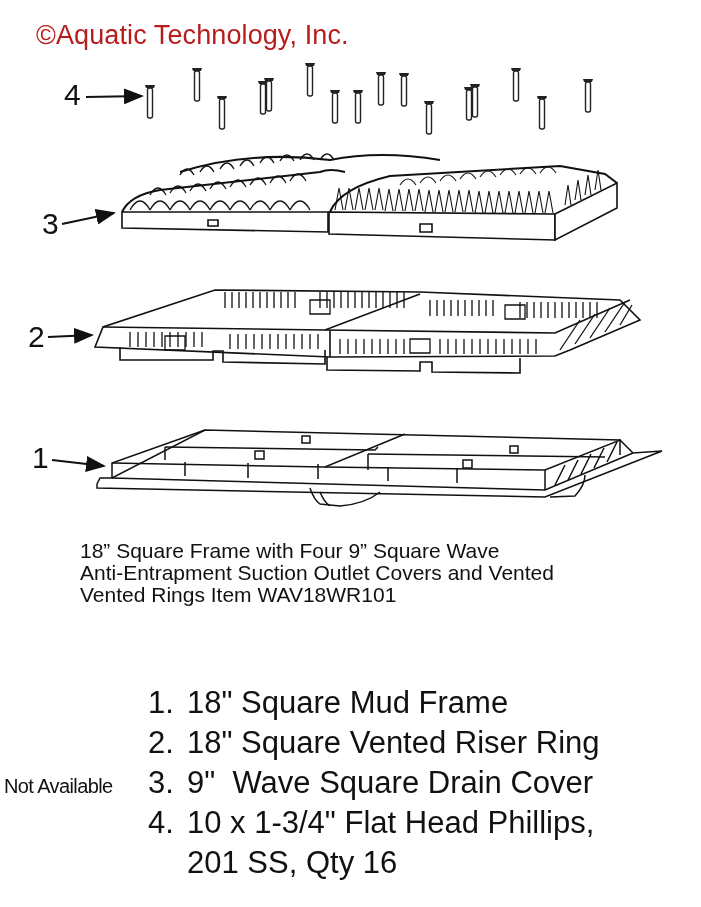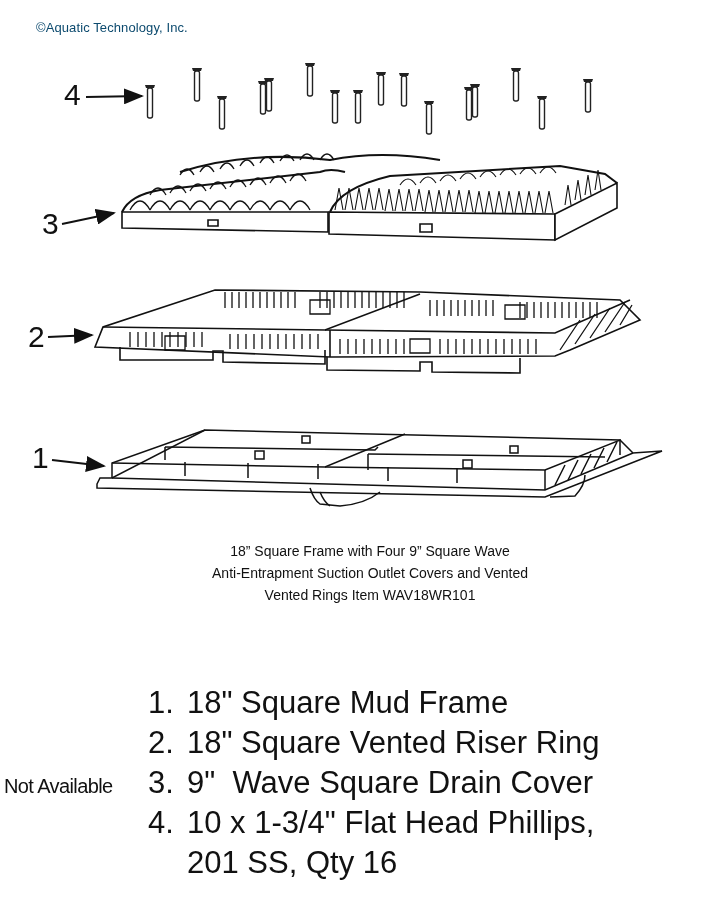--- a/index.html
+++ b/index.html
@@ -1,20 +1,20 @@
 <!DOCTYPE html>
 <html><head>
 <meta charset="utf-8">
 <style>
   html, body { margin: 0; padding: 0; background: #ffffff; }
   body { width: 701px; height: 907px; position: relative; overflow: hidden; font-family: "Liberation Sans", sans-serif; color: #111; }
-  .copyright { position: absolute; left: 36px; top: 20px; font-size: 13px; color: #0c4a6e; letter-spacing: 0.1px; }
+  .copyright { position: absolute; left: 36px; top: 20px; font-size: 27px; color: #b91c1c; letter-spacing: 0.1px; }
   svg.diagram { position: absolute; left: 0; top: 0; }
   .callout { position: absolute; font-size: 30px; color: #111; }
-  .caption { position: absolute; left: 80px; top: 540px; width: 580px; text-align: center; font-size: 14px; line-height: 22px; color: #111; }
+  .caption { position: absolute; left: 80px; top: 540px; width: 580px; font-size: 21px; line-height: 22px; color: #111; }
   .parts { position: absolute; left: 0; top: 685px; width: 701px; }
   .part-row { position: absolute; left: 0; height: 40px; width: 701px; }
   .part-num { position: absolute; left: 148px; font-size: 31px; line-height: 36px; }
   .part-text { position: absolute; left: 187px; font-size: 31px; line-height: 36px; white-space: pre; }
   .part-note { position: absolute; left: 4px; top: 9px; font-size: 20px; line-height: 24px; letter-spacing: -0.6px; }
 </style>
 </head>
 <body>
 
 <div class="copyright">©Aquatic Technology, Inc.</div>

